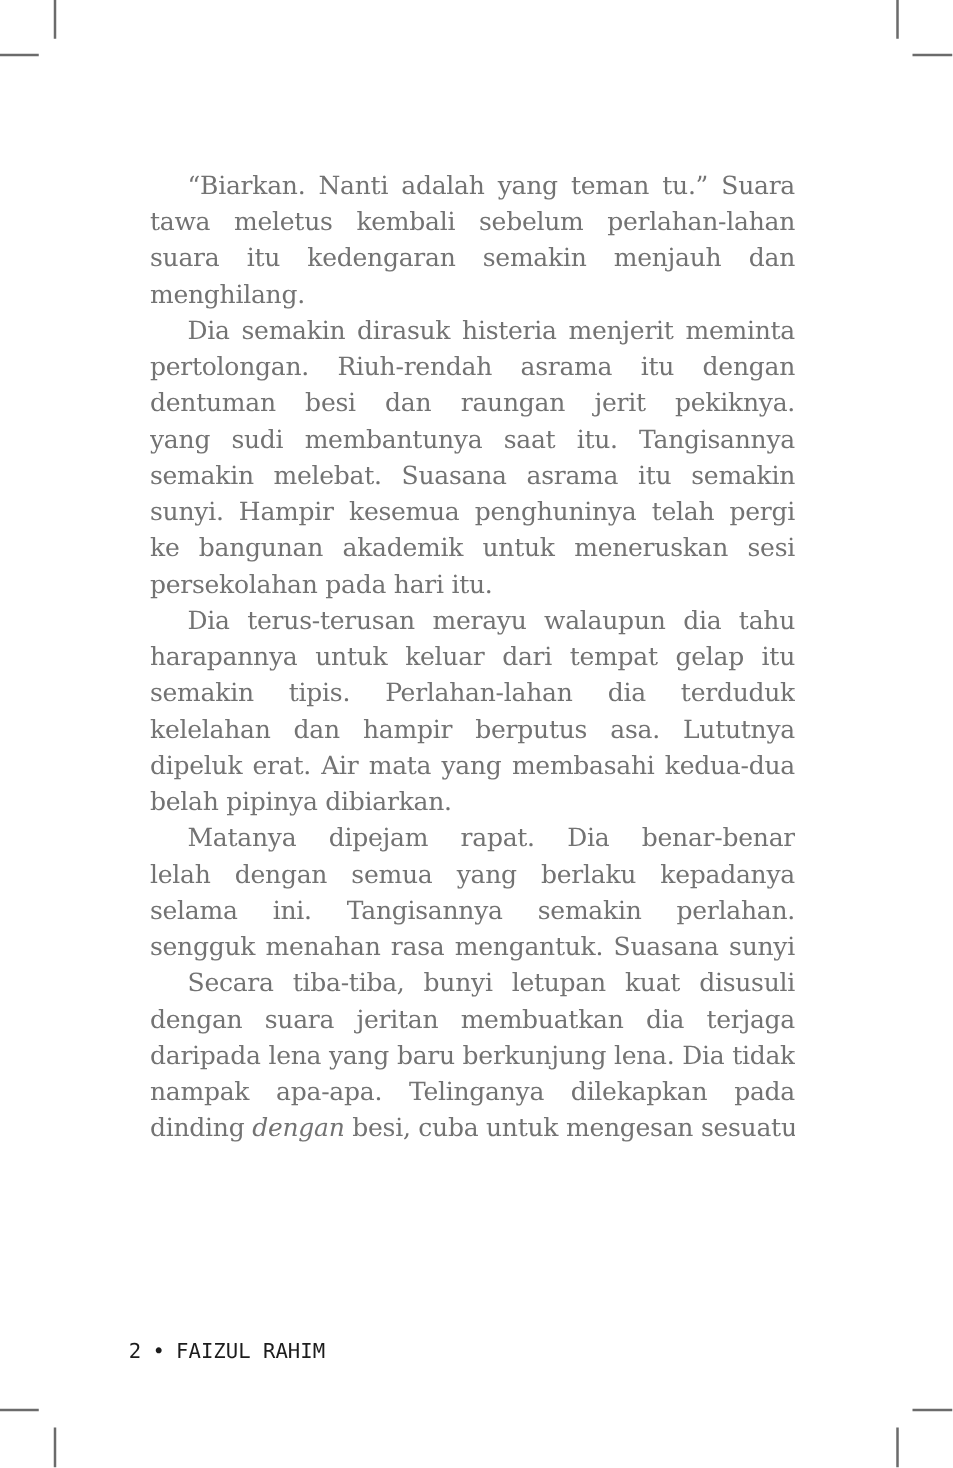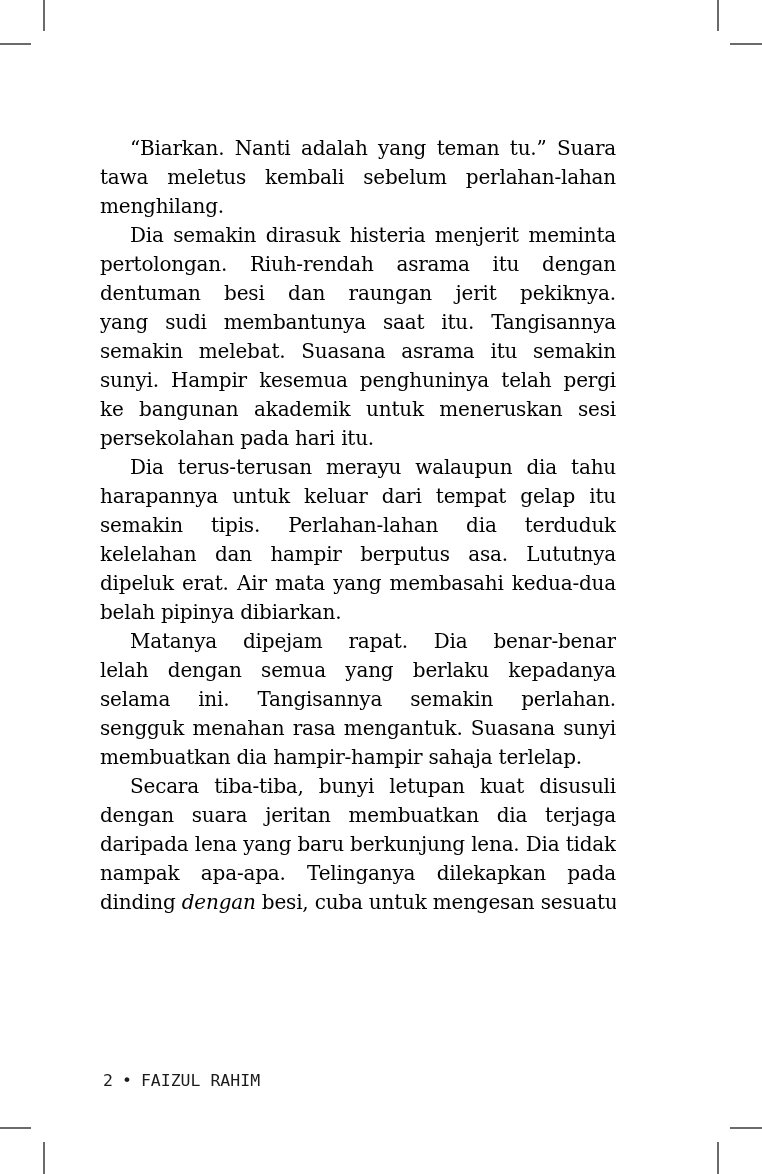--- a/index.html
+++ b/index.html
@@ -24,23 +24,23 @@
   .crop.v-tr { left: 717px; top: 0; }
   .crop.h-tr { right: 0;    top: 43px; width: 32px; }
   .crop.h-bl { left: 0;     top: 1127px; }
   .crop.v-bl { left: 43px;  top: 1142px; height: 32px; }
   .crop.h-br { right: 0;    top: 1127px; width: 32px; }
   .crop.v-br { left: 717px; top: 1142px; height: 32px; }
 
   
   .text-block {
     position: absolute;
-    left: 100px; top: 134px;
+    left: 120px; top: 134px;
     width: 516px;
-    color: #000000;
+    color: #737373;
     font-size: 20px;
     line-height: 29px;
     letter-spacing: -0.2px;
   }
   .paragraph { margin: 0; }
   .line {
     text-align: justify;
     text-align-last: justify;
     white-space: nowrap;
     overflow: hidden;
@@ -73,20 +73,21 @@
   <div class="crop h h-tr"></div>
   <div class="crop h h-bl"></div>
   <div class="crop v v-bl"></div>
   <div class="crop h h-br"></div>
   <div class="crop v v-br"></div>
 
   <div class="text-block">
       <div class="paragraph">
         <div class="line first"><span>“Biarkan. Nanti adalah yang teman tu.” Suara</span></div>
         <div class="line"><span>tawa meletus kembali sebelum perlahan-lahan</span></div>
+        <div class="line"><span>suara itu kedengaran semakin menjauh dan</span></div>
         <div class="line last"><span>menghilang.</span></div>
       </div>
       <div class="paragraph">
         <div class="line first"><span>Dia semakin dirasuk histeria menjerit meminta</span></div>
         <div class="line"><span>pertolongan. Riuh-rendah asrama itu dengan</span></div>
         <div class="line"><span>dentuman besi dan raungan jerit pekiknya.</span></div>
         <div class="line"><span>yang sudi membantunya saat itu. Tangisannya</span></div>
         <div class="line"><span>semakin melebat. Suasana asrama itu semakin</span></div>
         <div class="line"><span>sunyi. Hampir kesemua penghuninya telah pergi</span></div>
         <div class="line"><span>ke bangunan akademik untuk meneruskan sesi</span></div>
@@ -98,21 +99,20 @@
         <div class="line"><span>semakin tipis. Perlahan-lahan dia terduduk</span></div>
         <div class="line"><span>kelelahan dan hampir berputus asa. Lututnya</span></div>
         <div class="line"><span>dipeluk erat. Air mata yang membasahi kedua-dua</span></div>
         <div class="line last"><span>belah pipinya dibiarkan.</span></div>
       </div>
       <div class="paragraph">
         <div class="line first"><span>Matanya dipejam rapat. Dia benar-benar</span></div>
         <div class="line"><span>lelah dengan semua yang berlaku kepadanya</span></div>
         <div class="line"><span>selama ini. Tangisannya semakin perlahan.</span></div>
         <div class="line"><span>sengguk menahan rasa mengantuk. Suasana sunyi</span></div>
-        <div class="line last"><span>membuatkan dia hampir-hampir sahaja terlelap.</span></div>
       </div>
       <div class="paragraph">
         <div class="line first"><span>Secara tiba-tiba, bunyi letupan kuat disusuli</span></div>
         <div class="line"><span>dengan suara jeritan membuatkan dia terjaga</span></div>
         <div class="line"><span>daripada lena yang baru berkunjung lena. Dia tidak</span></div>
         <div class="line"><span>nampak apa-apa. Telinganya dilekapkan pada</span></div>
         <div class="line last"><span>dinding </span><i>dengan</i><span> besi, cuba untuk mengesan sesuatu.</span></div>
       </div>
     </div>
 

